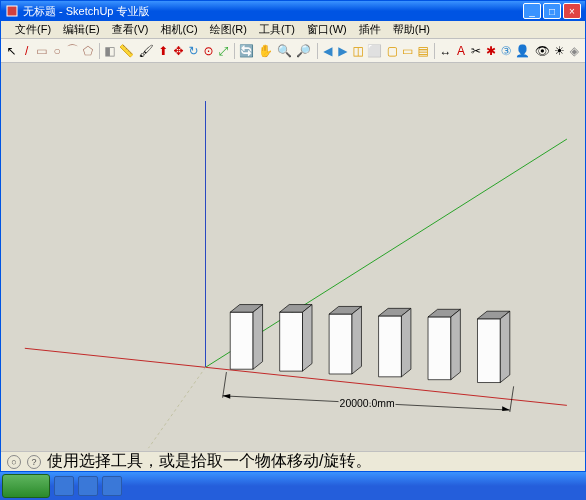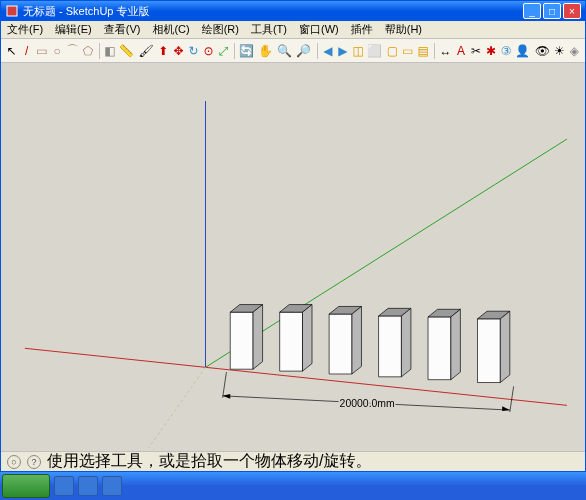--- a/index.html
+++ b/index.html
@@ -4,21 +4,21 @@
 <style>
 *{margin:0;padding:0;box-sizing:border-box;font-family:"Microsoft YaHei","SimSun",sans-serif;font-size:11px;}
 body{width:586px;height:500px;background:#d4d0c8;overflow:hidden;position:relative;}
 .window{position:absolute;left:0;top:0;right:0;bottom:28px;background:#d946ef;border:1px solid #0054e3;display:flex;flex-direction:column;}
 .titlebar{height:20px;background:linear-gradient(180deg,#3a93ff 0%,#0054e3 50%,#0054e3 100%);display:flex;align-items:center;padding:0 4px;color:#fff;}
 .titlebar .icon{width:14px;height:14px;margin-right:4px;display:flex;align-items:center;justify-content:center;}
 .titlebar .title{flex:1;font-size:11px;}
 .win-btns{display:flex;gap:2px;}
 .win-btn{width:18px;height:16px;background:#3a93ff;border:1px solid #fff;border-radius:2px;color:#fff;display:flex;align-items:center;justify-content:center;font-size:10px;cursor:pointer;}
 .win-btn.close{background:#e04343;}
-.menubar{height:18px;background:#ece9d8;display:flex;align-items:center;padding:0 0;border-bottom:1px solid #c0c0c0;}
+.menubar{height:18px;background:#ece9d8;display:flex;align-items:center;padding:0 8px;border-bottom:1px solid #c0c0c0;}
 .menu-item{padding:0 6px;cursor:pointer;font-size:11px;color:#000;}
 .toolbar{height:24px;background:#f5f3ea;display:flex;align-items:center;padding:0 4px;gap:2px;border-bottom:1px solid #c0c0c0;}
 .tbtn{width:18px;height:18px;display:flex;align-items:center;justify-content:center;cursor:pointer;border:1px solid transparent;font-size:12px;}
 .sep{width:1px;height:16px;background:#c0c0c0;margin:0 2px;}
 .viewport{flex:1;background:#d9d7cd;position:relative;overflow:hidden;}
 svg.scene{position:absolute;left:0;top:0;width:100%;height:100%;}
 .statusbar{height:20px;background:#ece9d8;border-top:1px solid #c0c0c0;display:flex;align-items:center;padding:0 6px;gap:6px;}
 .status-icon{width:14px;height:14px;border-radius:50%;border:1px solid #888;display:flex;align-items:center;justify-content:center;font-size:9px;color:#555;}
 .status-text{font-size:16px;color:#000;}
 .taskbar{position:absolute;left:0;right:0;bottom:0;height:28px;background:linear-gradient(180deg,#3a93ff 0%,#245edb 50%,#245edb 100%);display:flex;align-items:center;}

